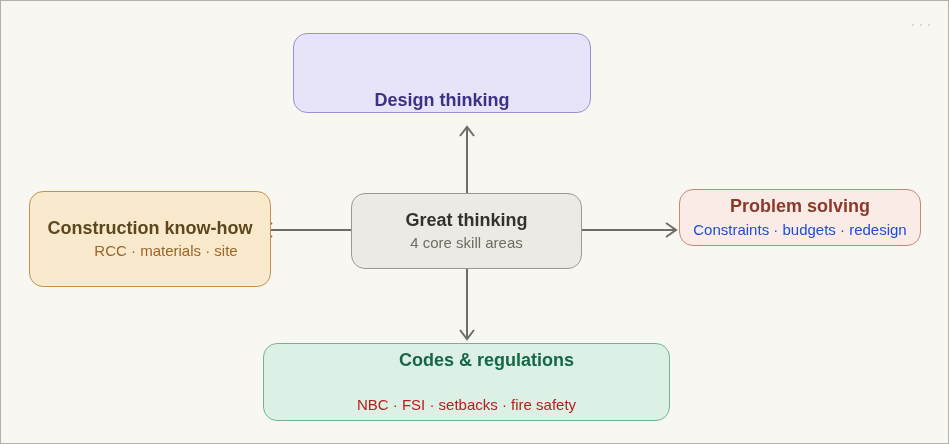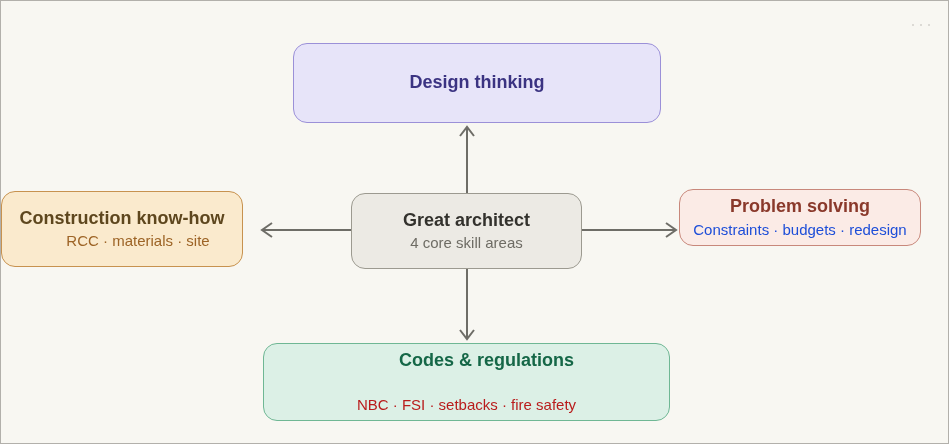--- a/index.html
+++ b/index.html
@@ -33,22 +33,22 @@
     font-size: 18px;
     font-weight: bold;
     line-height: 1.3;
   }
   .node-subtitle {
     font-size: 15px;
     font-weight: normal;
     line-height: 1.35;
     margin-top: 1px;
   }
-  .node-top    { left: 292px; top: 42px;  width: 368px; height: 80px; }
-  .node-left   { left: 0;  top: 190px; width: 242px; height: 76px; }
+  .node-top    { left: 292px; top: 32px;  width: 298px; height: 80px; justify-content: flex-end; }
+  .node-left   { left: 28px;  top: 190px; width: 242px; height: 96px; }
   .node-center { left: 350px; top: 192px; width: 231px; height: 76px; }
   .node-right  { left: 678px; top: 188px; width: 242px; height: 57px; }
   .node-bottom { left: 262px; top: 342px; width: 407px; height: 78px; }
 
   .arrows-layer {
     position: absolute;
     left: 0; top: 0;
     width: 949px; height: 444px;
     pointer-events: none;
   }
@@ -90,21 +90,21 @@
   <div class="node node-top" style="background: rgb(231, 228, 249); border-color: rgb(155, 144, 216);">
     <div class="node-title" style="color: rgb(59, 51, 130);">Design thinking</div>
   </div>
 
   <div class="node node-left" style="background: rgb(250, 234, 205); border-color: rgb(199, 146, 79);">
     <div class="node-title" style="color: rgb(94, 71, 30);">Construction know-how</div>
     <div class="node-subtitle" style="color: rgb(157, 100, 38); margin-left: 32px;">RCC · materials · site</div>
   </div>
 
   <div class="node node-center" style="background: rgb(236, 234, 228); border-color: rgb(156, 154, 144);">
-    <div class="node-title" style="color: rgb(51, 50, 45);">Great architect</div>
+    <div class="node-title" style="color: rgb(51, 50, 45);">Great thinking</div>
     <div class="node-subtitle" style="color: rgb(110, 108, 100);">4 core skill areas</div>
   </div>
 
   <div class="node node-right" style="background: rgb(251, 235, 230); border-color: rgb(200, 136, 123);">
     <div class="node-title" style="color: rgb(138, 57, 43);">Problem solving</div>
     <div class="node-subtitle" style="color: #1d4ed8;">Constraints · budgets · redesign</div>
   </div>
 
   <div class="node node-bottom" style="background: rgb(220, 240, 230); border-color: rgb(111, 183, 148);">
     <div class="node-title" style="color: rgb(21, 103, 71); margin-left: 40px;">Codes &amp; regulations</div>

